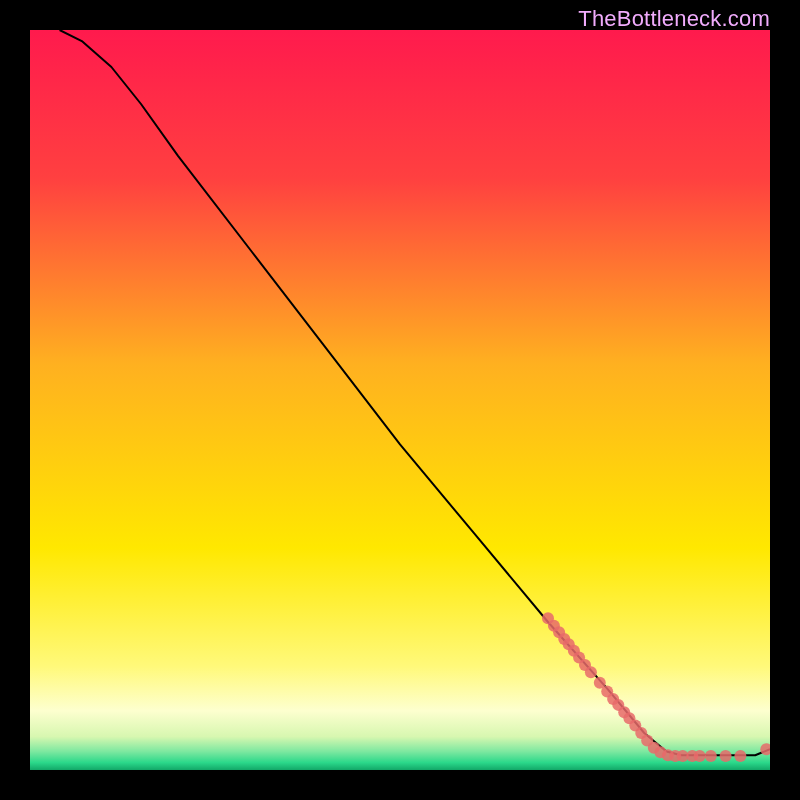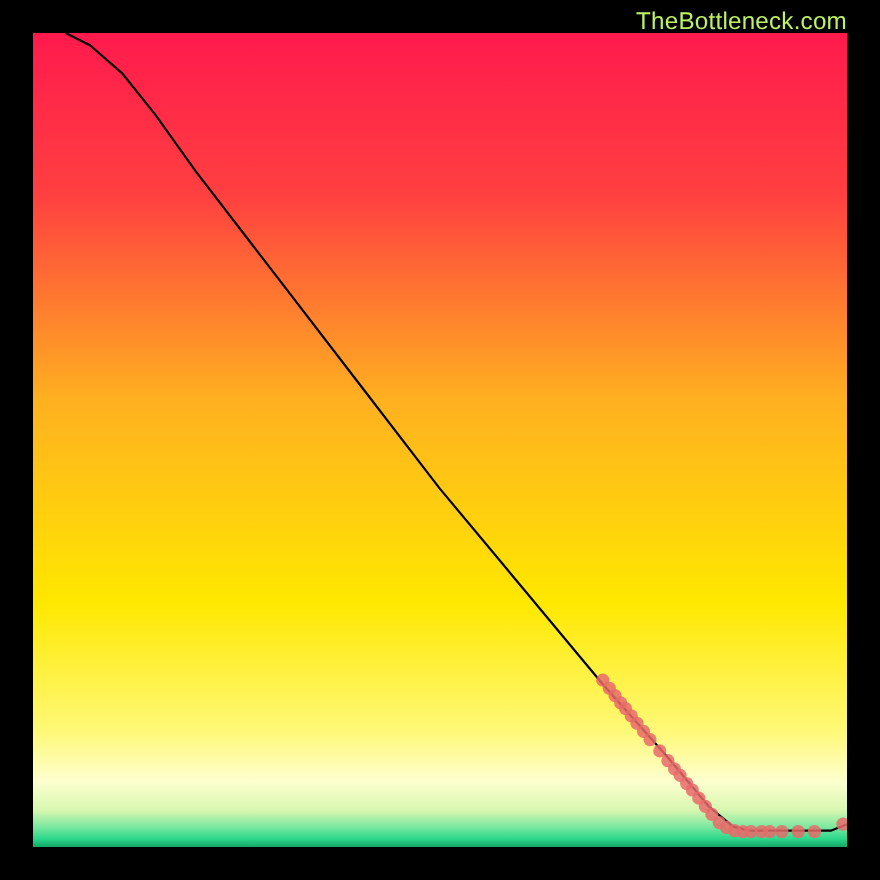--- a/index.html
+++ b/index.html
@@ -21,21 +21,21 @@
     position: absolute;
     left: 30px;
     top: 30px;
     width: 740px;
     height: 740px;
   }
   .watermark {
     position: absolute;
     top: 6px;
     right: 30px;
-    color: #bef264;
+    color: #f0abfc;
     font-size: 22px;
     font-weight: 500;
     letter-spacing: 0.2px;
   }
 </style>
 </head>
 <body>
 
 <div class="stage">
   <div class="watermark">TheBottleneck.com</div>

